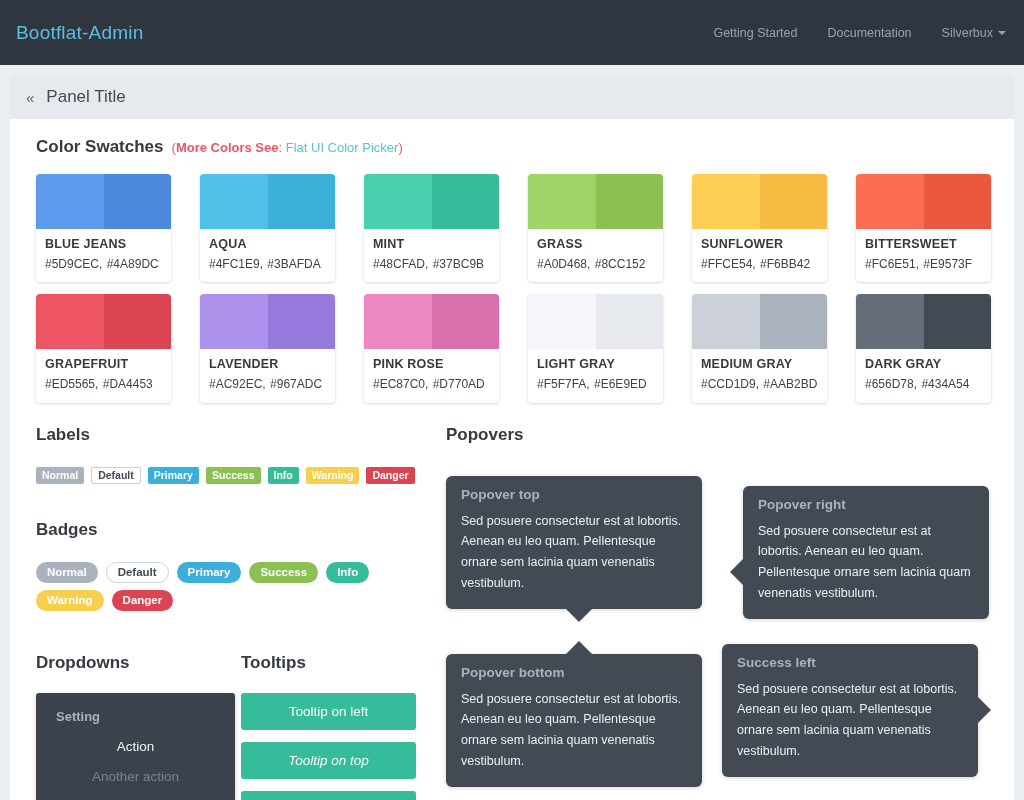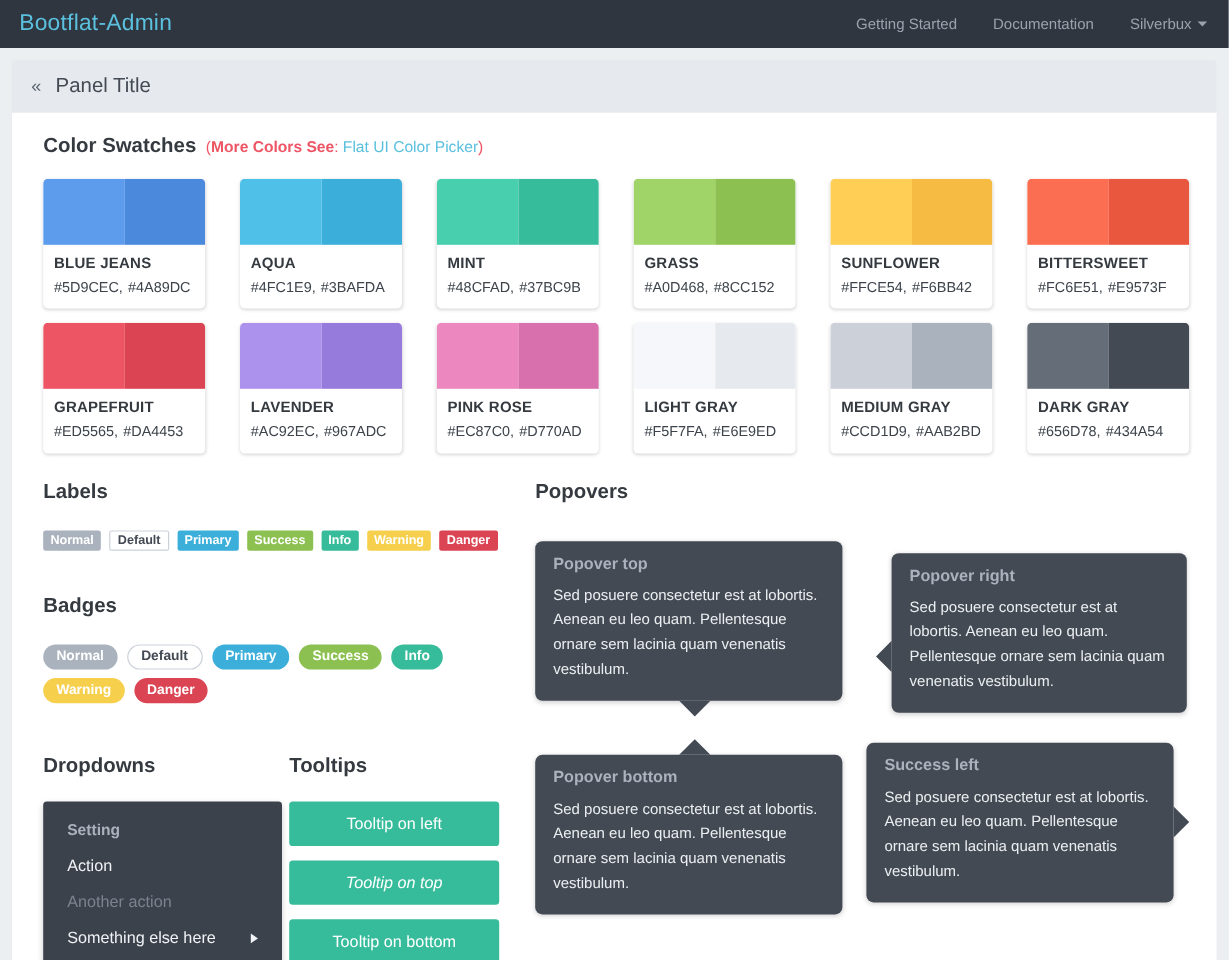--- a/index.html
+++ b/index.html
@@ -7,21 +7,21 @@
     margin: 0; padding: 0;
     width: 1024px; height: 800px;
     overflow: hidden;
     background: #eceff1;
     font-family: "Liberation Sans", sans-serif;
     -webkit-font-smoothing: antialiased;
   }
 
   
   .navbar {
-    height: 40px;
+    height: 65px;
     background: #2f3640;
     display: flex;
     align-items: center;
     padding: 0 18px 0 16px;
     position: relative;
   }
   .brand {
     color: #5bc0de;
     font-size: 19px;
     font-weight: 400;
@@ -204,20 +204,21 @@
     font-weight: bold;
     padding: 6px 20px 8px 20px;
   }
   .dd-item {
     color: #f0f2f5;
     font-size: 13.5px;
     padding: 7px 20px 8px 20px;
     display: flex;
     align-items: center;
     cursor: pointer;
+    justify-content: center;
   }
   .dd-item.disabled { color: #7b838f; cursor: default; }
   .dd-caret-right {
     margin-left: auto;
     width: 0; height: 0;
     border-top: 4.5px solid transparent;
     border-bottom: 4.5px solid transparent;
     border-left: 6px solid #f0f2f5;
   }
 

